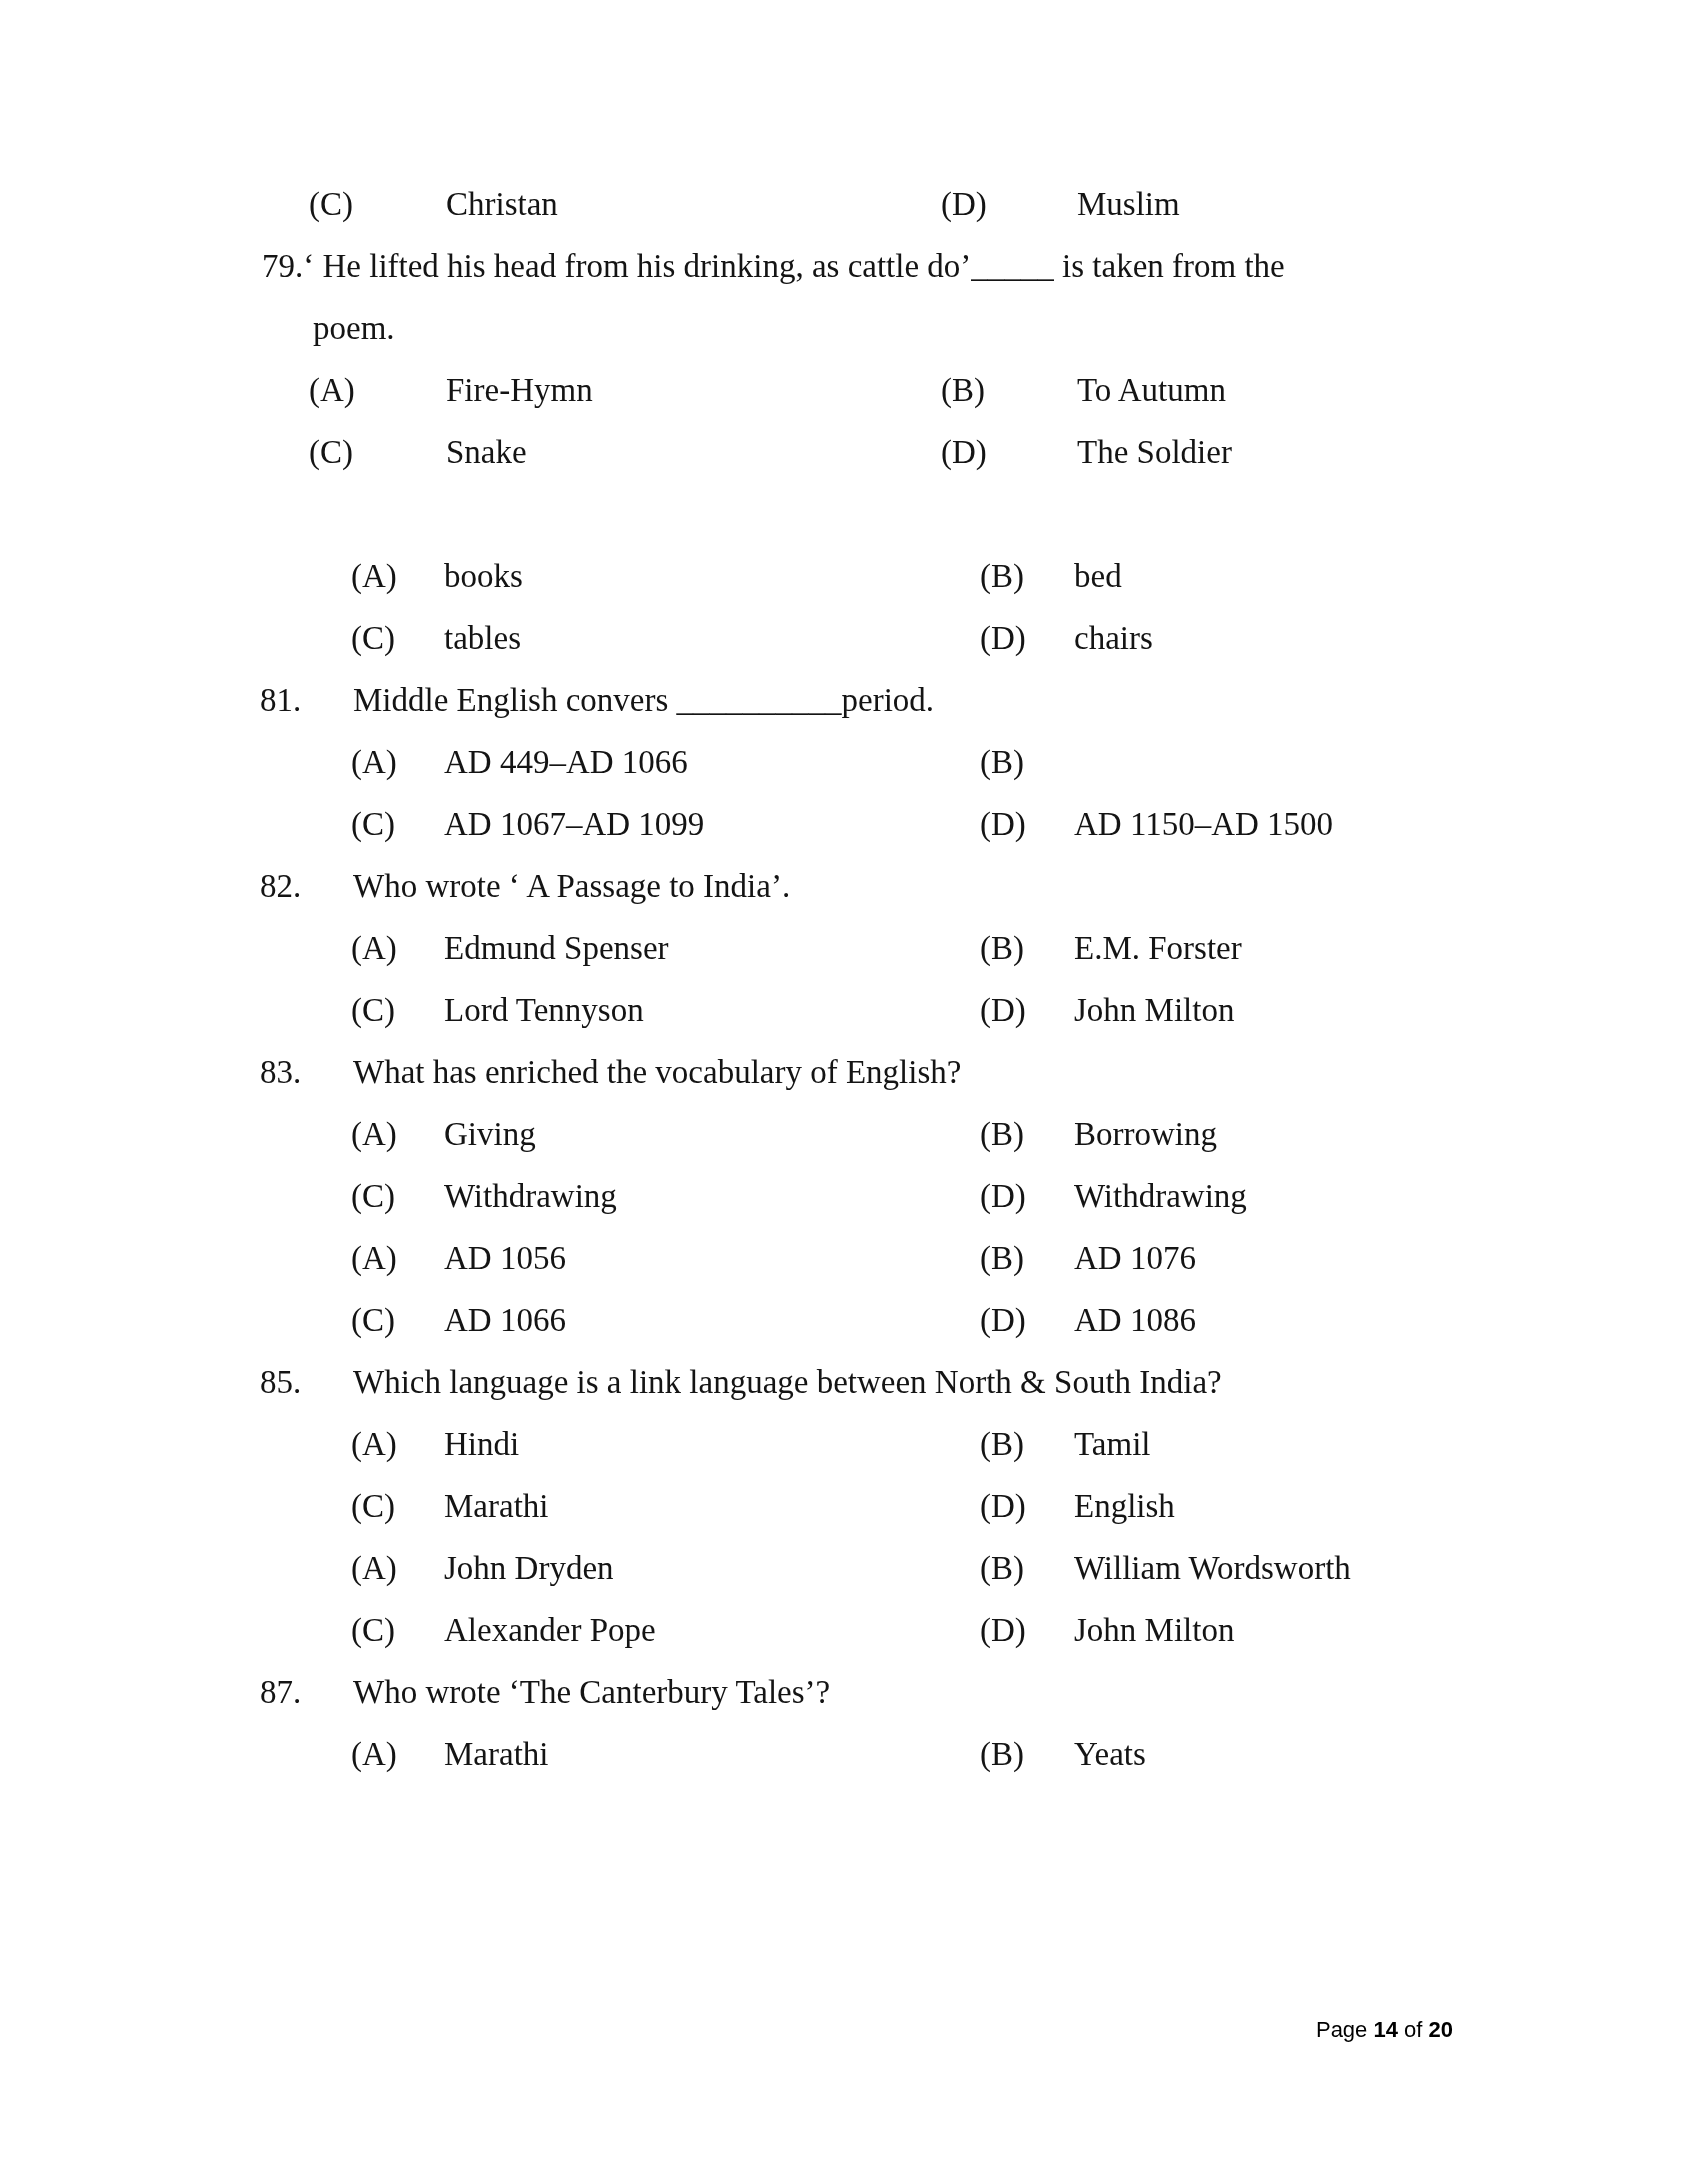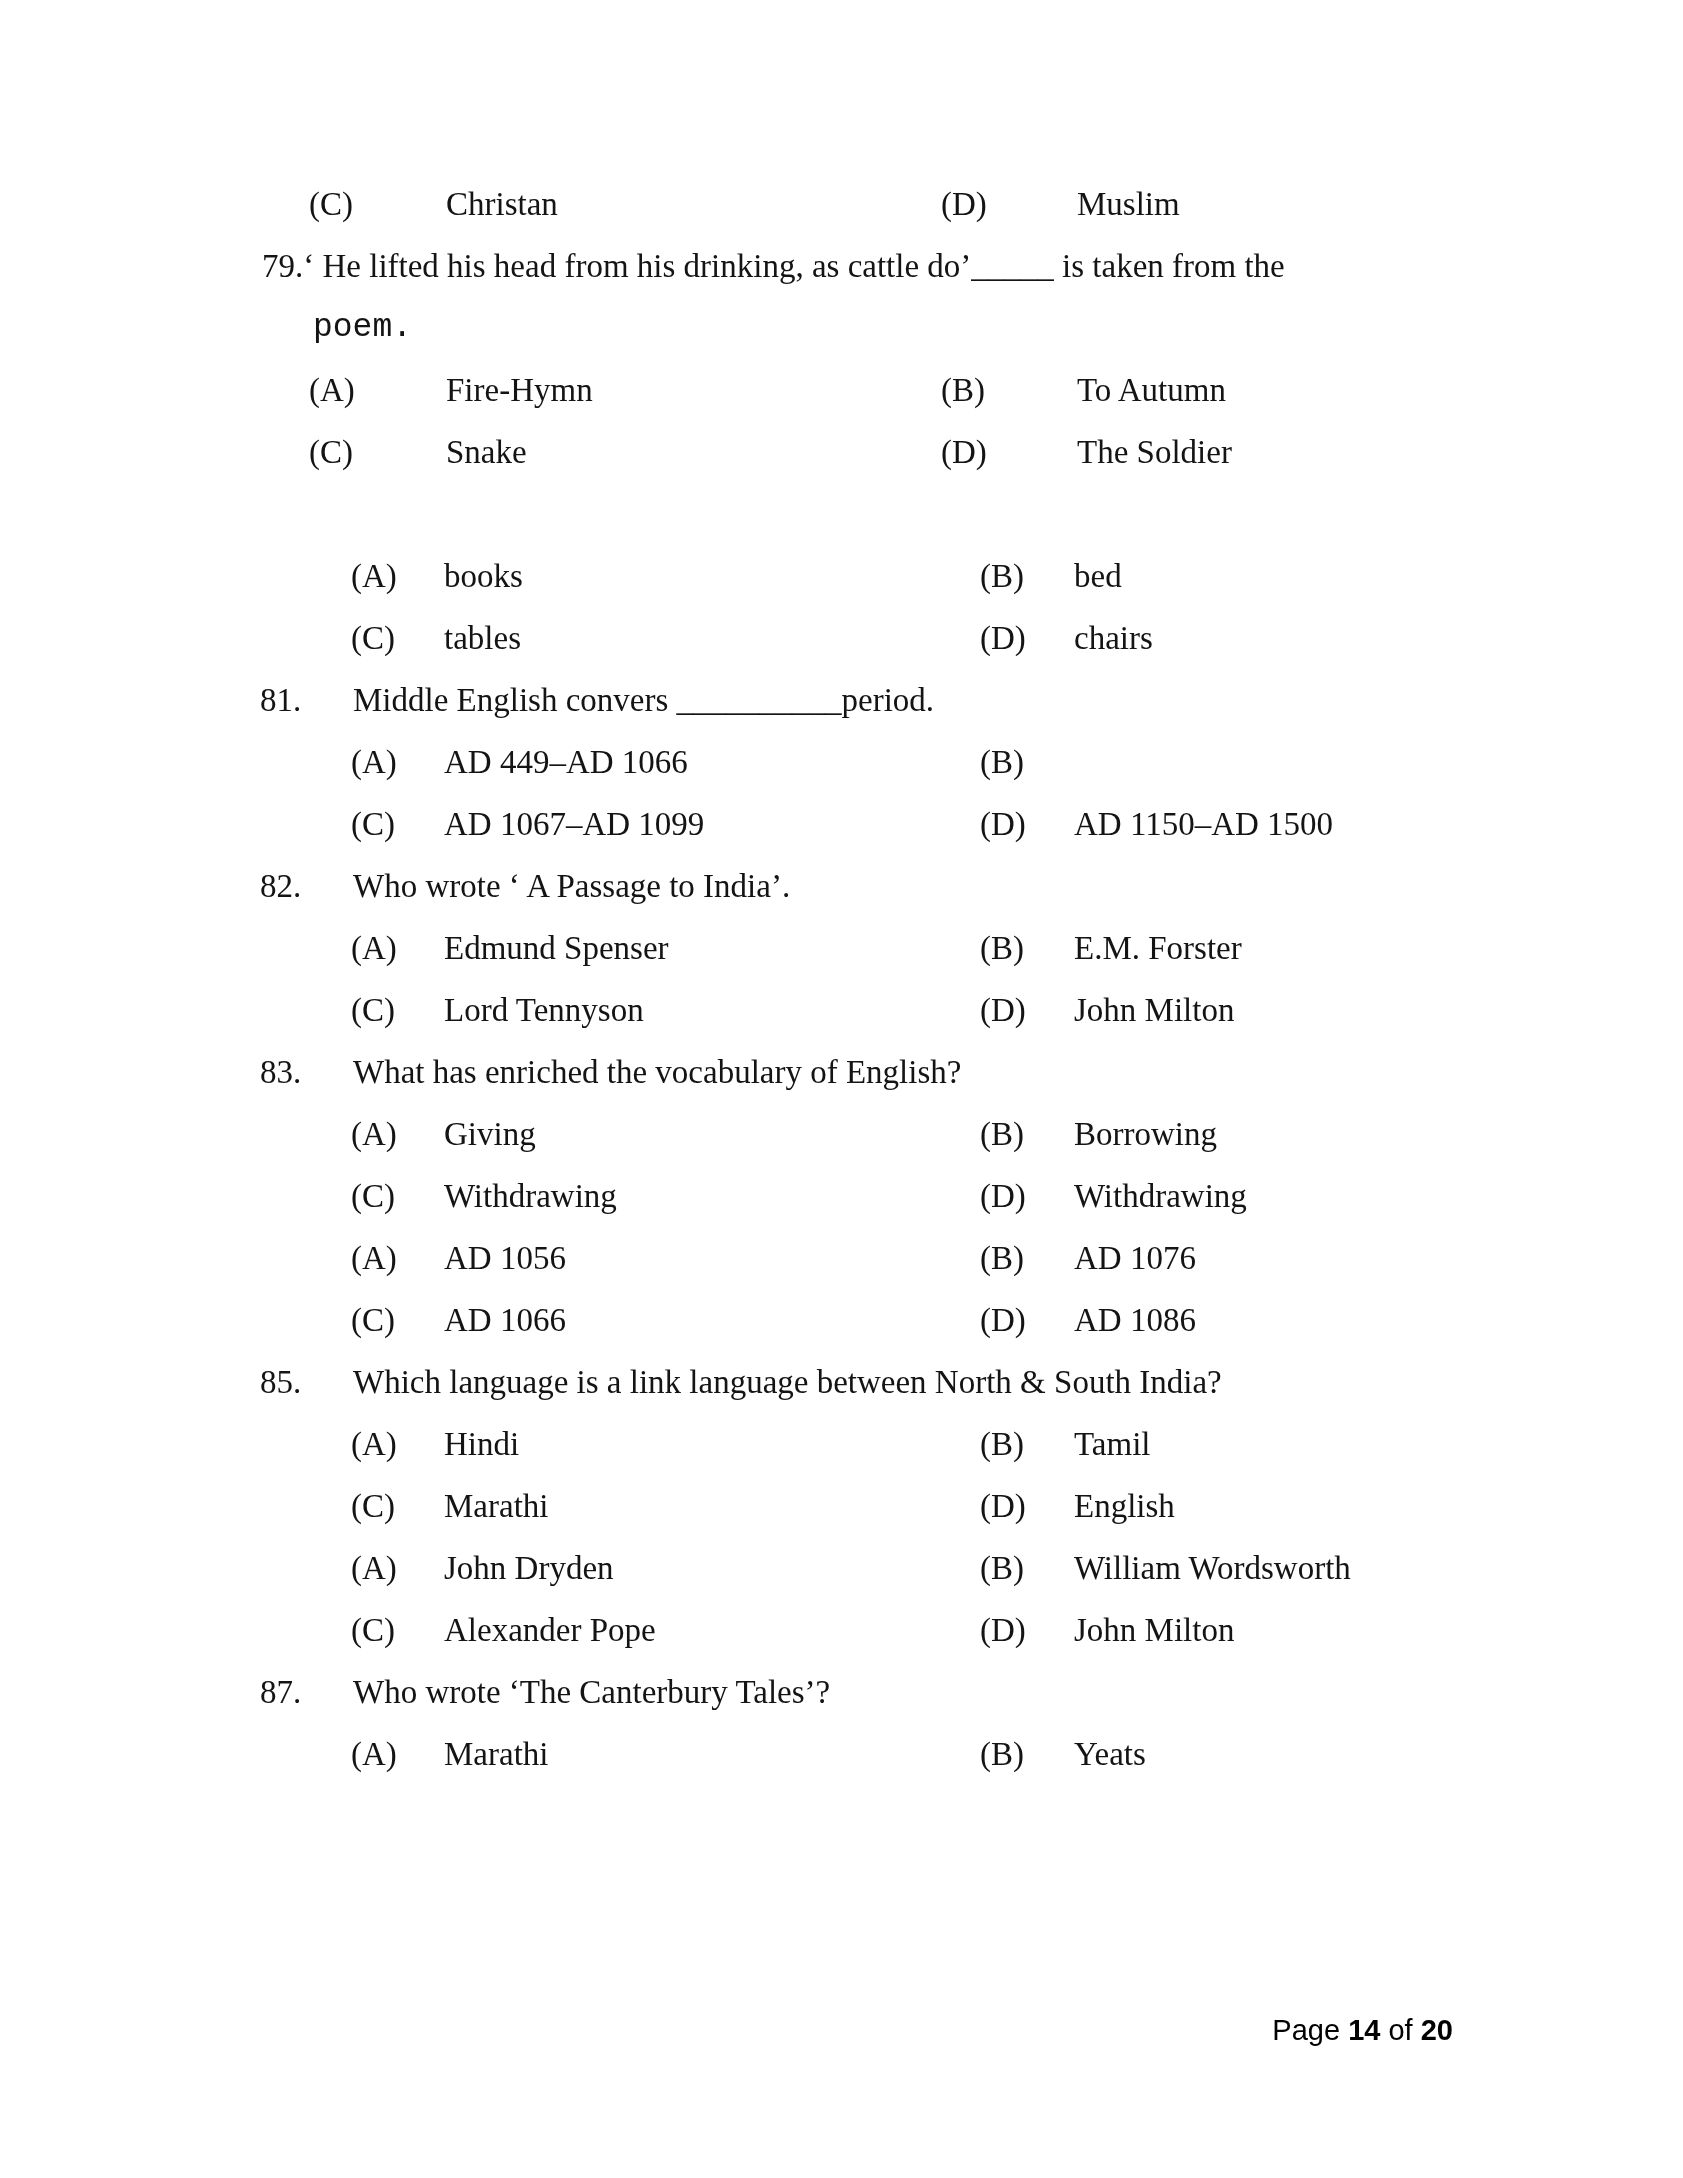--- a/index.html
+++ b/index.html
@@ -17,35 +17,35 @@
   .row.gap { height:62px; }
   .pos { position:absolute; white-space:nowrap; top:0; }
   
   .num   { left:260px; }
   .qt    { left:353px; }
   
   .num80 { left:275px; }
   .qt80  { left:374px; }
   
   .q79l1 { left:262px; }
-  .q79l2 { left:313px;font-family:Liberation Mono, monospace; }
+  .q79l2 { left:313px; }
   
   .top-a  { left:309px; }
   .top-ta { left:446px; }
   .top-b  { left:941px; }
   .top-tb { left:1077px; }
   
   .std-a  { left:351px; }
   .std-ta { left:444px;text-align:center; }
   .std-b  { left:980px; }
   .std-tb { left:1074px; }
   .footer {
     position:absolute; top:2015px; right:230px;
     font-family:"Liberation Sans", sans-serif;
-    font-size:29px; line-height:30px; color:#000;
+    font-size:22px; line-height:30px; color:#000;
     white-space:nowrap;
   }
   .footer b { font-weight:bold; }
 </style>
 </head>
 <body>
 
 <div class="sheet">
   <div class="content">
 

